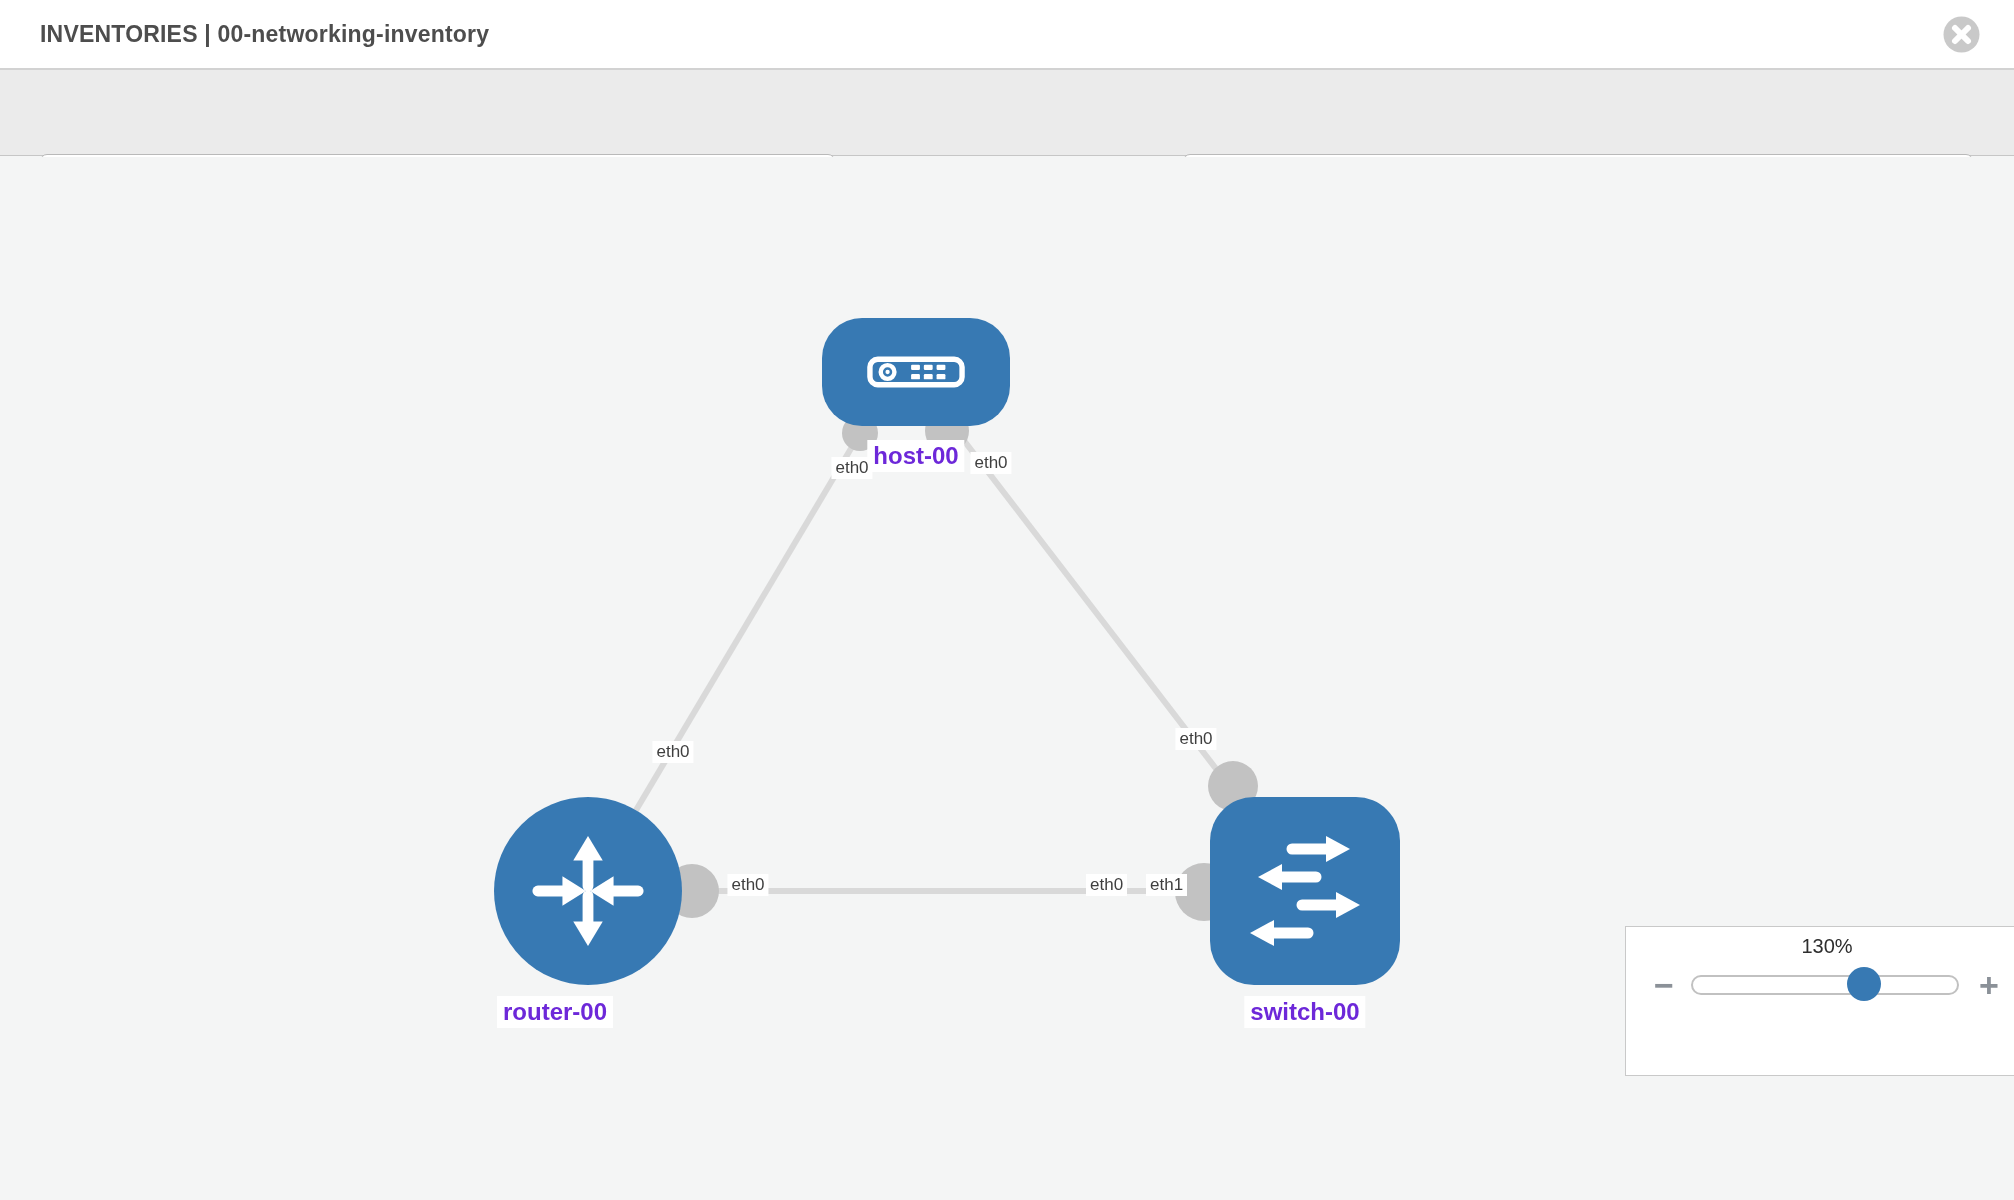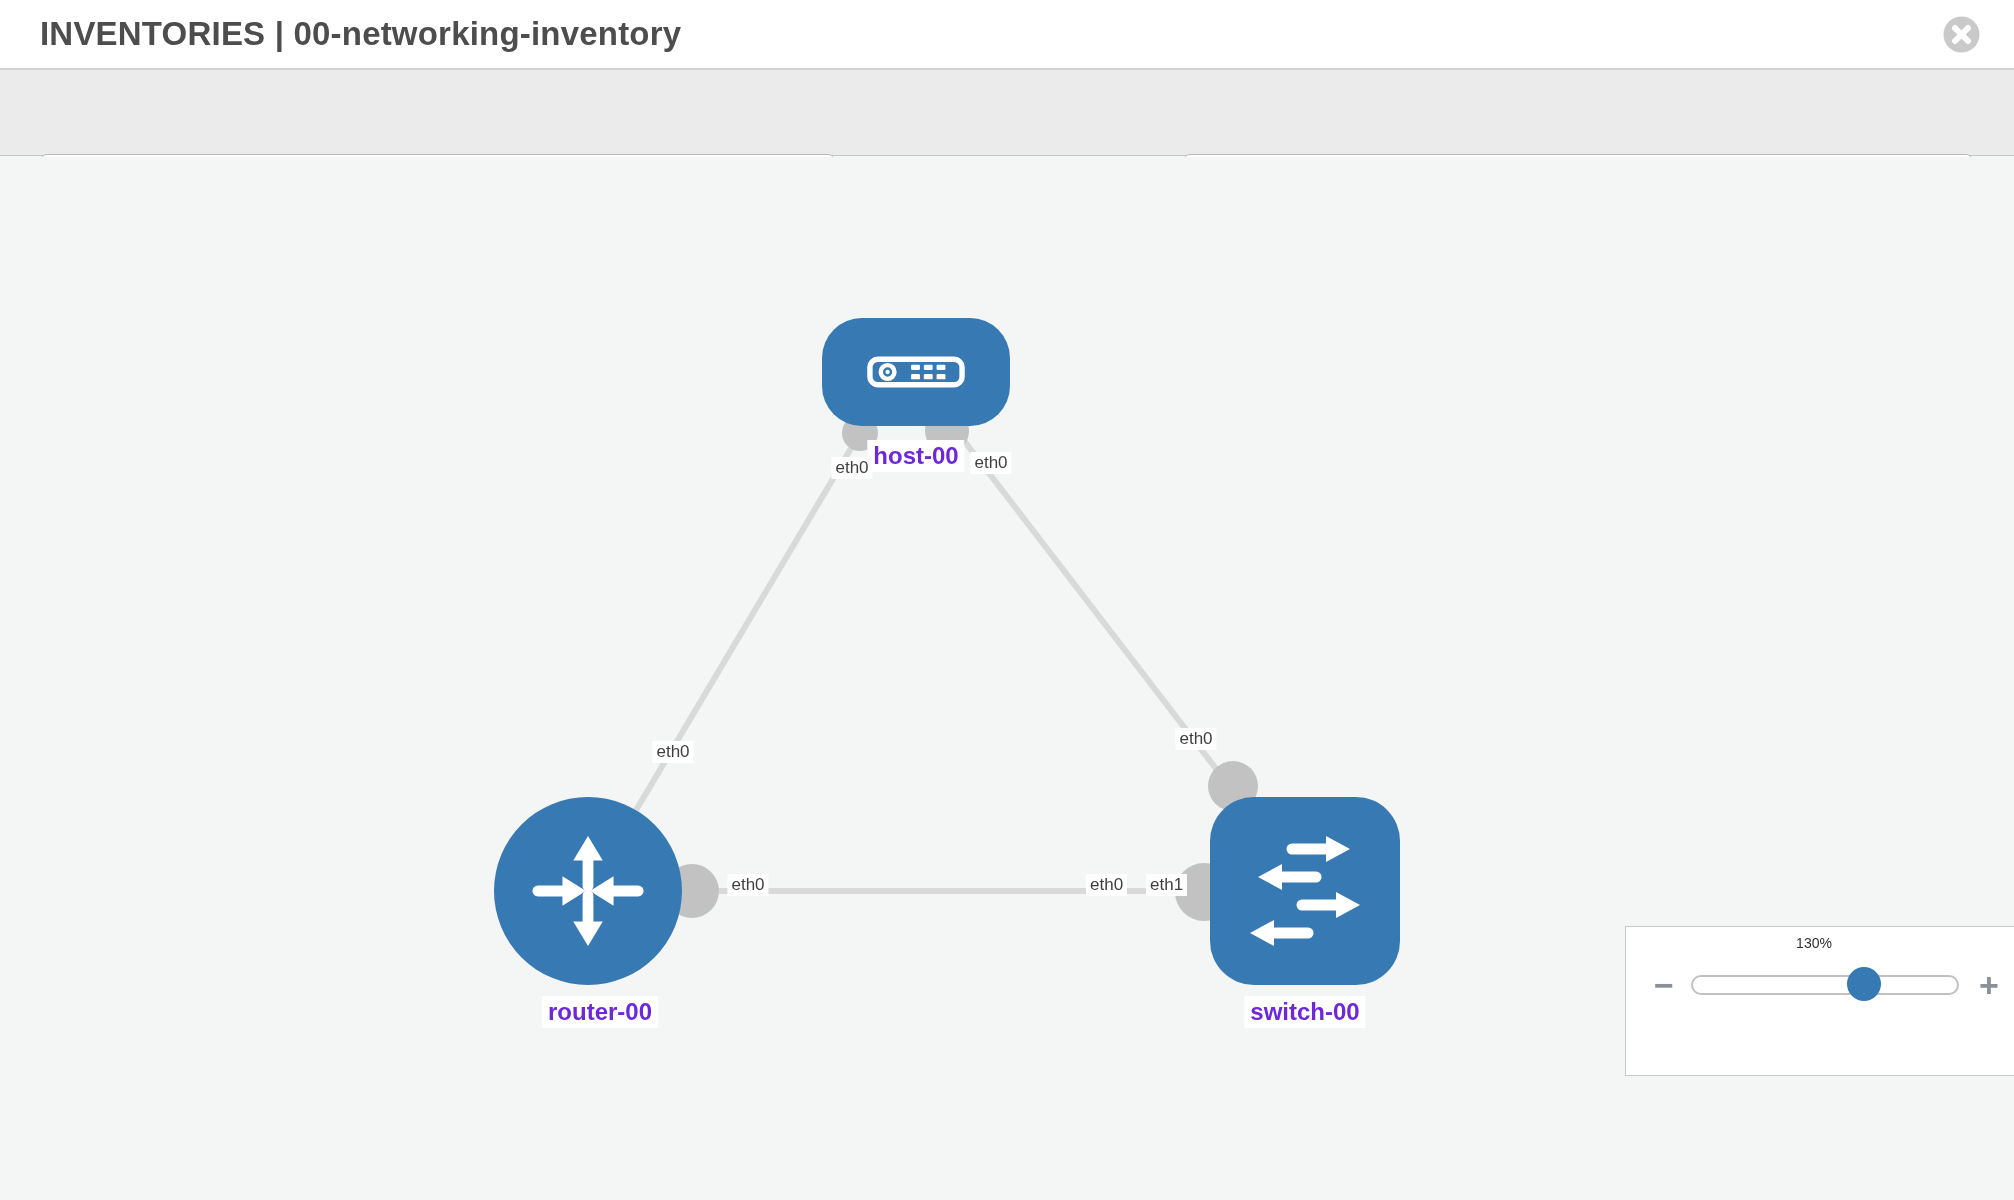--- a/index.html
+++ b/index.html
@@ -13,21 +13,21 @@
 
   
   .header {
     position: absolute; left: 0; top: 0; width: 2014px; height: 70px;
     background: #ffffff;
     border-bottom: 2px solid #d2d2d2;
     box-sizing: border-box;
   }
   .page-title {
     position: absolute; left: 40px; top: 50%; transform: translateY(-50%);
-    font-size: 33px; font-weight: 700; color: #4d4d4d; letter-spacing: 0.2px;
+    font-size: 23px; font-weight: 700; color: #4d4d4d; letter-spacing: 0.2px;
   }
   .close-btn {
     position: absolute; left: 1943px; top: 16px; width: 37px; height: 37px;
     border: none; padding: 0; background: transparent; cursor: pointer;
   }
 
   
   .toolbar {
     position: absolute; left: 0; top: 70px; width: 2014px; height: 86px;
     background: #ebebeb;
@@ -85,22 +85,22 @@
   .if-label.centered { transform: translate(-50%, -50%); }
   .if-label.lefted   { transform: translateY(-50%); }
 
   
   .zoom-panel {
     position: absolute; left: 1625px; top: 926px; width: 410px; height: 150px;
     background: #ffffff; border: 1px solid #c9c9c9; box-sizing: border-box;
     z-index: 5;
   }
   .zoom-level {
-    position: absolute; left: 123px; top: 8px; width: 130px;
-    text-align: center; font-size: 14px; color: #2e2e2e;
+    position: absolute; left: 136px; top: 8px; width: 130px;
+    text-align: center; font-size: 20px; color: #2e2e2e;
   }
   .zoom-btn {
     position: absolute; top: 36px; width: 40px; height: 44px;
     background: transparent; border: none; padding: 0;
     font-size: 34px; font-weight: 700; color: #8b9198; cursor: pointer;
     line-height: 44px; text-align: center;
   }
   .zoom-btn.minus { left: 18px; }
   .zoom-btn.plus  { left: 343px; }
   .slider-track {
@@ -204,21 +204,21 @@
         <polygon points="14,43 38,30 38,56" stroke="none"></polygon>
         <line x1="58" y1="71" x2="94" y2="71"></line>
         <polygon points="116,71 92,58 92,84" stroke="none"></polygon>
         <line x1="64" y1="99" x2="28" y2="99"></line>
         <polygon points="6,99 30,86 30,112" stroke="none"></polygon>
       </g>
     </svg>
   </div>
 
   <div class="node-label" style="left:916px; top:299px;">host-00</div>
-  <div class="node-label" style="left:600px; top:855px;">router-00</div>
+  <div class="node-label" style="left:555px; top:855px;">router-00</div>
   <div class="node-label" style="left:1305px; top:855px;">switch-00</div>
 
   <div class="if-label centered" style="left:852px; top:311px;">eth0</div>
   <div class="if-label centered" style="left:991px; top:306px;">eth0</div>
   <div class="if-label centered" style="left:673px; top:595px;">eth0</div>
   <div class="if-label centered" style="left:748px; top:728px;">eth0</div>
   <div class="if-label centered" style="left:1196px; top:582px;">eth0</div>
 
   <div class="if-label lefted" style="left:1086px; top:728px;">eth0</div>
   <div class="if-label lefted" style="left:1110px; top:728px;margin-left:36px;">eth1</div>

